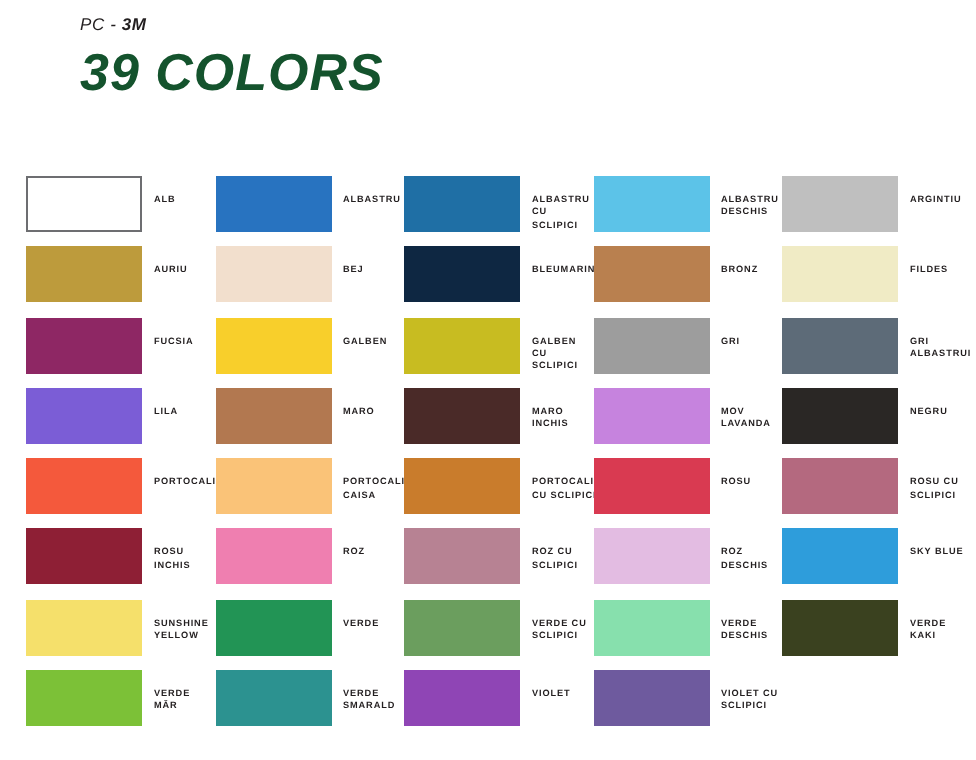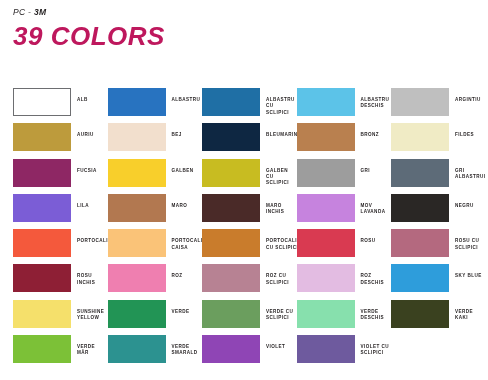--- a/index.html
+++ b/index.html
@@ -12,20 +12,21 @@
     height: 380px;
     font-family: "Liberation Sans", sans-serif;
     overflow: hidden;
     position: relative;
   }
   .page {
     width: 476px;
     height: 380px;
     position: relative;
     box-sizing: border-box;
+    padding-left: 27px;
   }
   .header {
     padding: 7px 0 0 13px;
   }
   .kicker {
     font-size: 8.5px;
     font-style: italic;
     font-weight: 400;
     color: #231f20;
     letter-spacing: 0.3px;
@@ -33,21 +34,21 @@
     white-space: nowrap;
   }
   .kicker .strong {
     font-weight: 700;
     font-style: italic;
   }
   .title {
     font-size: 26px;
     font-weight: 700;
     font-style: italic;
-    color: #be185d;
+    color: #14532d;
     letter-spacing: 0.5px;
     line-height: 27px;
     margin-top: 6px;
     white-space: nowrap;
   }
   .grid {
     position: absolute;
     top: 88px;
     left: 13px;
     width: 462px;

